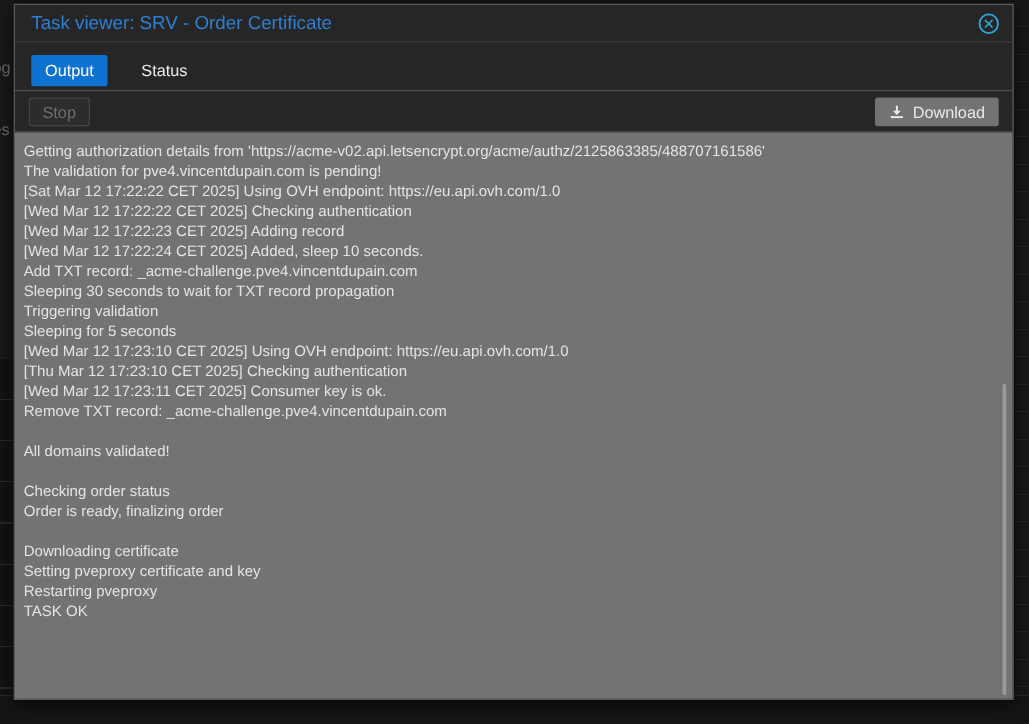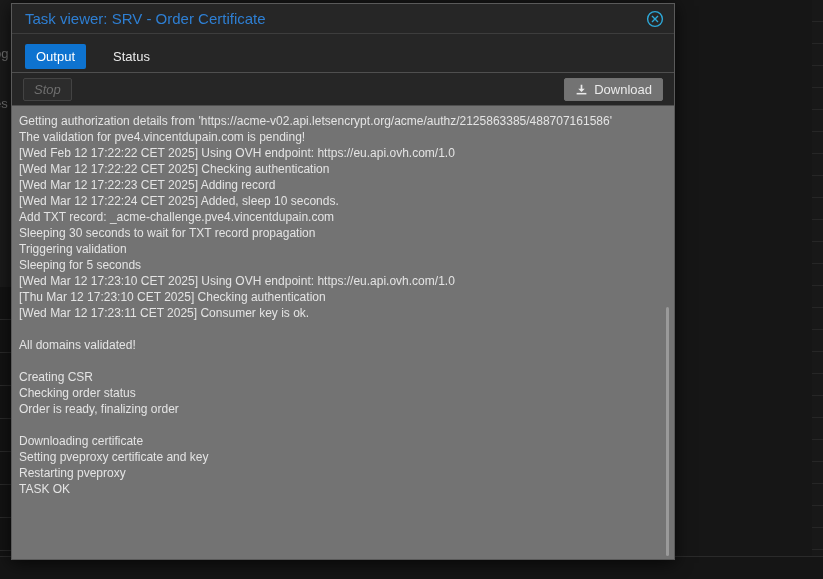--- a/index.html
+++ b/index.html
@@ -28,21 +28,21 @@
     position:absolute; right:0; top:0; width:11px; height:579px;
     background:repeating-linear-gradient(to bottom,#181818 0 21px,#262626 21px 22px);
   }
   .bd-bottom {
     position:absolute; left:0; top:556px; width:823px; height:23px;
     background:#151515; border-top:1px solid #2a2a2a;
   }
 
   
   .dialog {
-    position:absolute; left:11px; top:3px; width:664px; height:557px;
+    position:absolute; left:11px; top:3px; width:800px; height:557px;
     background:#262626; border:1px solid #5a5a5a;
     box-shadow:0 3px 16px rgba(0,0,0,.7);
     display:flex; flex-direction:column;
   }
   .titlebar {
     height:30px; flex:0 0 30px;
     display:flex; align-items:center;
     padding:0 10px 0 13px;
     border-bottom:1px solid #3d3d3d;
   }
@@ -66,21 +66,21 @@
     height:33px; flex:0 0 33px;
     display:flex; align-items:center;
     padding:0 11px;
     border-bottom:1px solid #4f4f4f;
   }
   .btn {
     font-size:13px; border-radius:2px; padding:3px 10px;
     display:inline-flex; align-items:center; gap:6px;
   }
   .btn-stop {
-    background:#2c2c2c; border:1px solid #434343; color:#6f6f6f;font-style:italic;
+    background:#2c2c2c; border:1px solid #434343; color:#6f6f6f;
   }
   .btn-download {
     margin-left:auto;
     background:#737373; border:1px solid #717171; color:#eaeaea;
     cursor:pointer;
   }
   .btn-download svg { display:block; }
 
   .logarea {
     position:relative; flex:1 1 auto;
@@ -141,35 +141,35 @@
         </svg>
       </span>
       <span>Download</span>
     </button>
   </div>
 
   <div class="logarea">
     <div class="scroll-thumb"></div>
   <div class="log-line">Getting authorization details from 'https://acme-v02.api.letsencrypt.org/acme/authz/2125863385/488707161586'</div>
       <div class="log-line">The validation for pve4.vincentdupain.com is pending!</div>
-      <div class="log-line">[Wed Feb 12 17:22:22 CET 2025] Using OVH endpoint: https://eu.api.ovh.com/1.0</div>
+      <div class="log-line">[Sat Mar 12 17:22:22 CET 2025] Using OVH endpoint: https://eu.api.ovh.com/1.0</div>
       <div class="log-line">[Wed Mar 12 17:22:22 CET 2025] Checking authentication</div>
       <div class="log-line">[Wed Mar 12 17:22:23 CET 2025] Adding record</div>
       <div class="log-line">[Wed Mar 12 17:22:24 CET 2025] Added, sleep 10 seconds.</div>
       <div class="log-line">Add TXT record: _acme-challenge.pve4.vincentdupain.com</div>
       <div class="log-line">Sleeping 30 seconds to wait for TXT record propagation</div>
       <div class="log-line">Triggering validation</div>
       <div class="log-line">Sleeping for 5 seconds</div>
       <div class="log-line">[Wed Mar 12 17:23:10 CET 2025] Using OVH endpoint: https://eu.api.ovh.com/1.0</div>
       <div class="log-line">[Thu Mar 12 17:23:10 CET 2025] Checking authentication</div>
       <div class="log-line">[Wed Mar 12 17:23:11 CET 2025] Consumer key is ok.</div>
+      <div class="log-line">Remove TXT record: _acme-challenge.pve4.vincentdupain.com</div>
       <div class="log-line">&nbsp;</div>
       <div class="log-line">All domains validated!</div>
       <div class="log-line">&nbsp;</div>
-      <div class="log-line">Creating CSR</div>
       <div class="log-line">Checking order status</div>
       <div class="log-line">Order is ready, finalizing order</div>
       <div class="log-line">&nbsp;</div>
       <div class="log-line">Downloading certificate</div>
       <div class="log-line">Setting pveproxy certificate and key</div>
       <div class="log-line">Restarting pveproxy</div>
       <div class="log-line">TASK OK</div>
     </div>
 
 </div>

